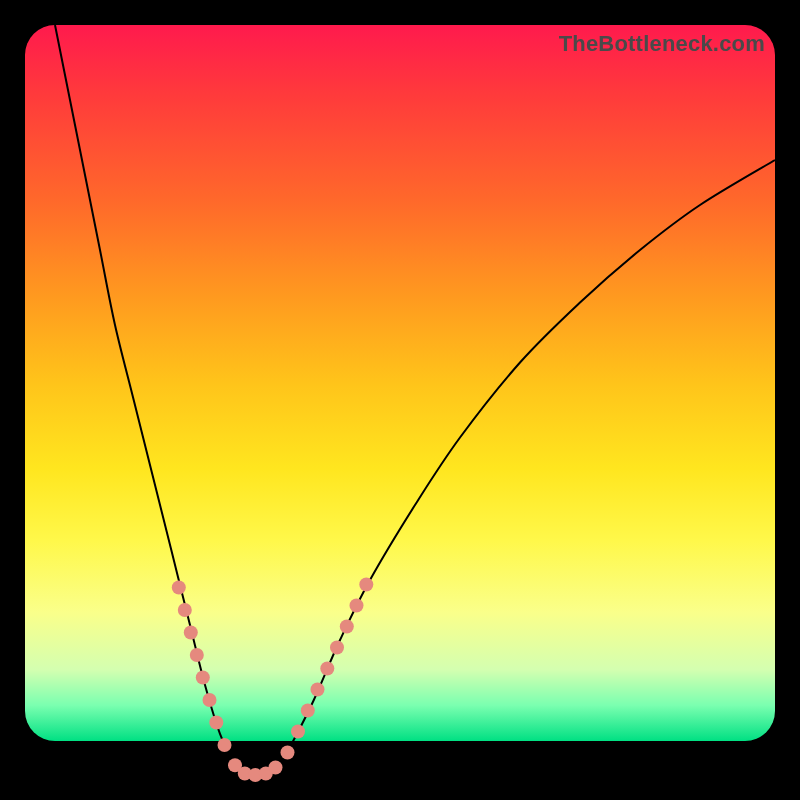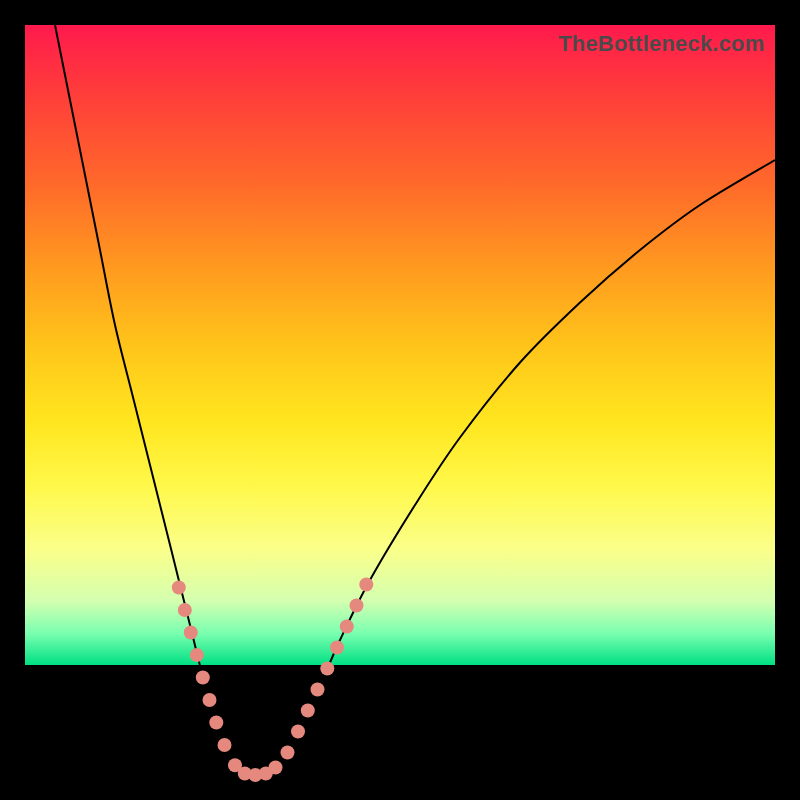--- a/index.html
+++ b/index.html
@@ -9,34 +9,35 @@
     height: 800px;
     background: #000;
     overflow: hidden;
     font-family: Arial, Helvetica, sans-serif;
   }
   .frame {
     position: absolute;
     left: 25px;
     top: 25px;
     width: 750px;
-    height: 640px;
+    height: 716px;
     background: linear-gradient(to bottom,
       #ff1a4d 0%,
       #ff3b3b 10%,
       #ff6a2a 25%,
       #ff9a1f 38%,
       #ffc41a 50%,
       #ffe61f 62%,
       #fff84a 72%,
       #faff8a 82%,
       #d4ffb0 90%,
       #7bffb0 95%,
       #00e083 100%
     );
+    border-radius: 30px;
   }
   .watermark {
     position: absolute;
     top: 6px;
     right: 10px;
     color: #4a4a4a;
     font-size: 22px;
     font-weight: 600;
     letter-spacing: 0.2px;
     user-select: none;

